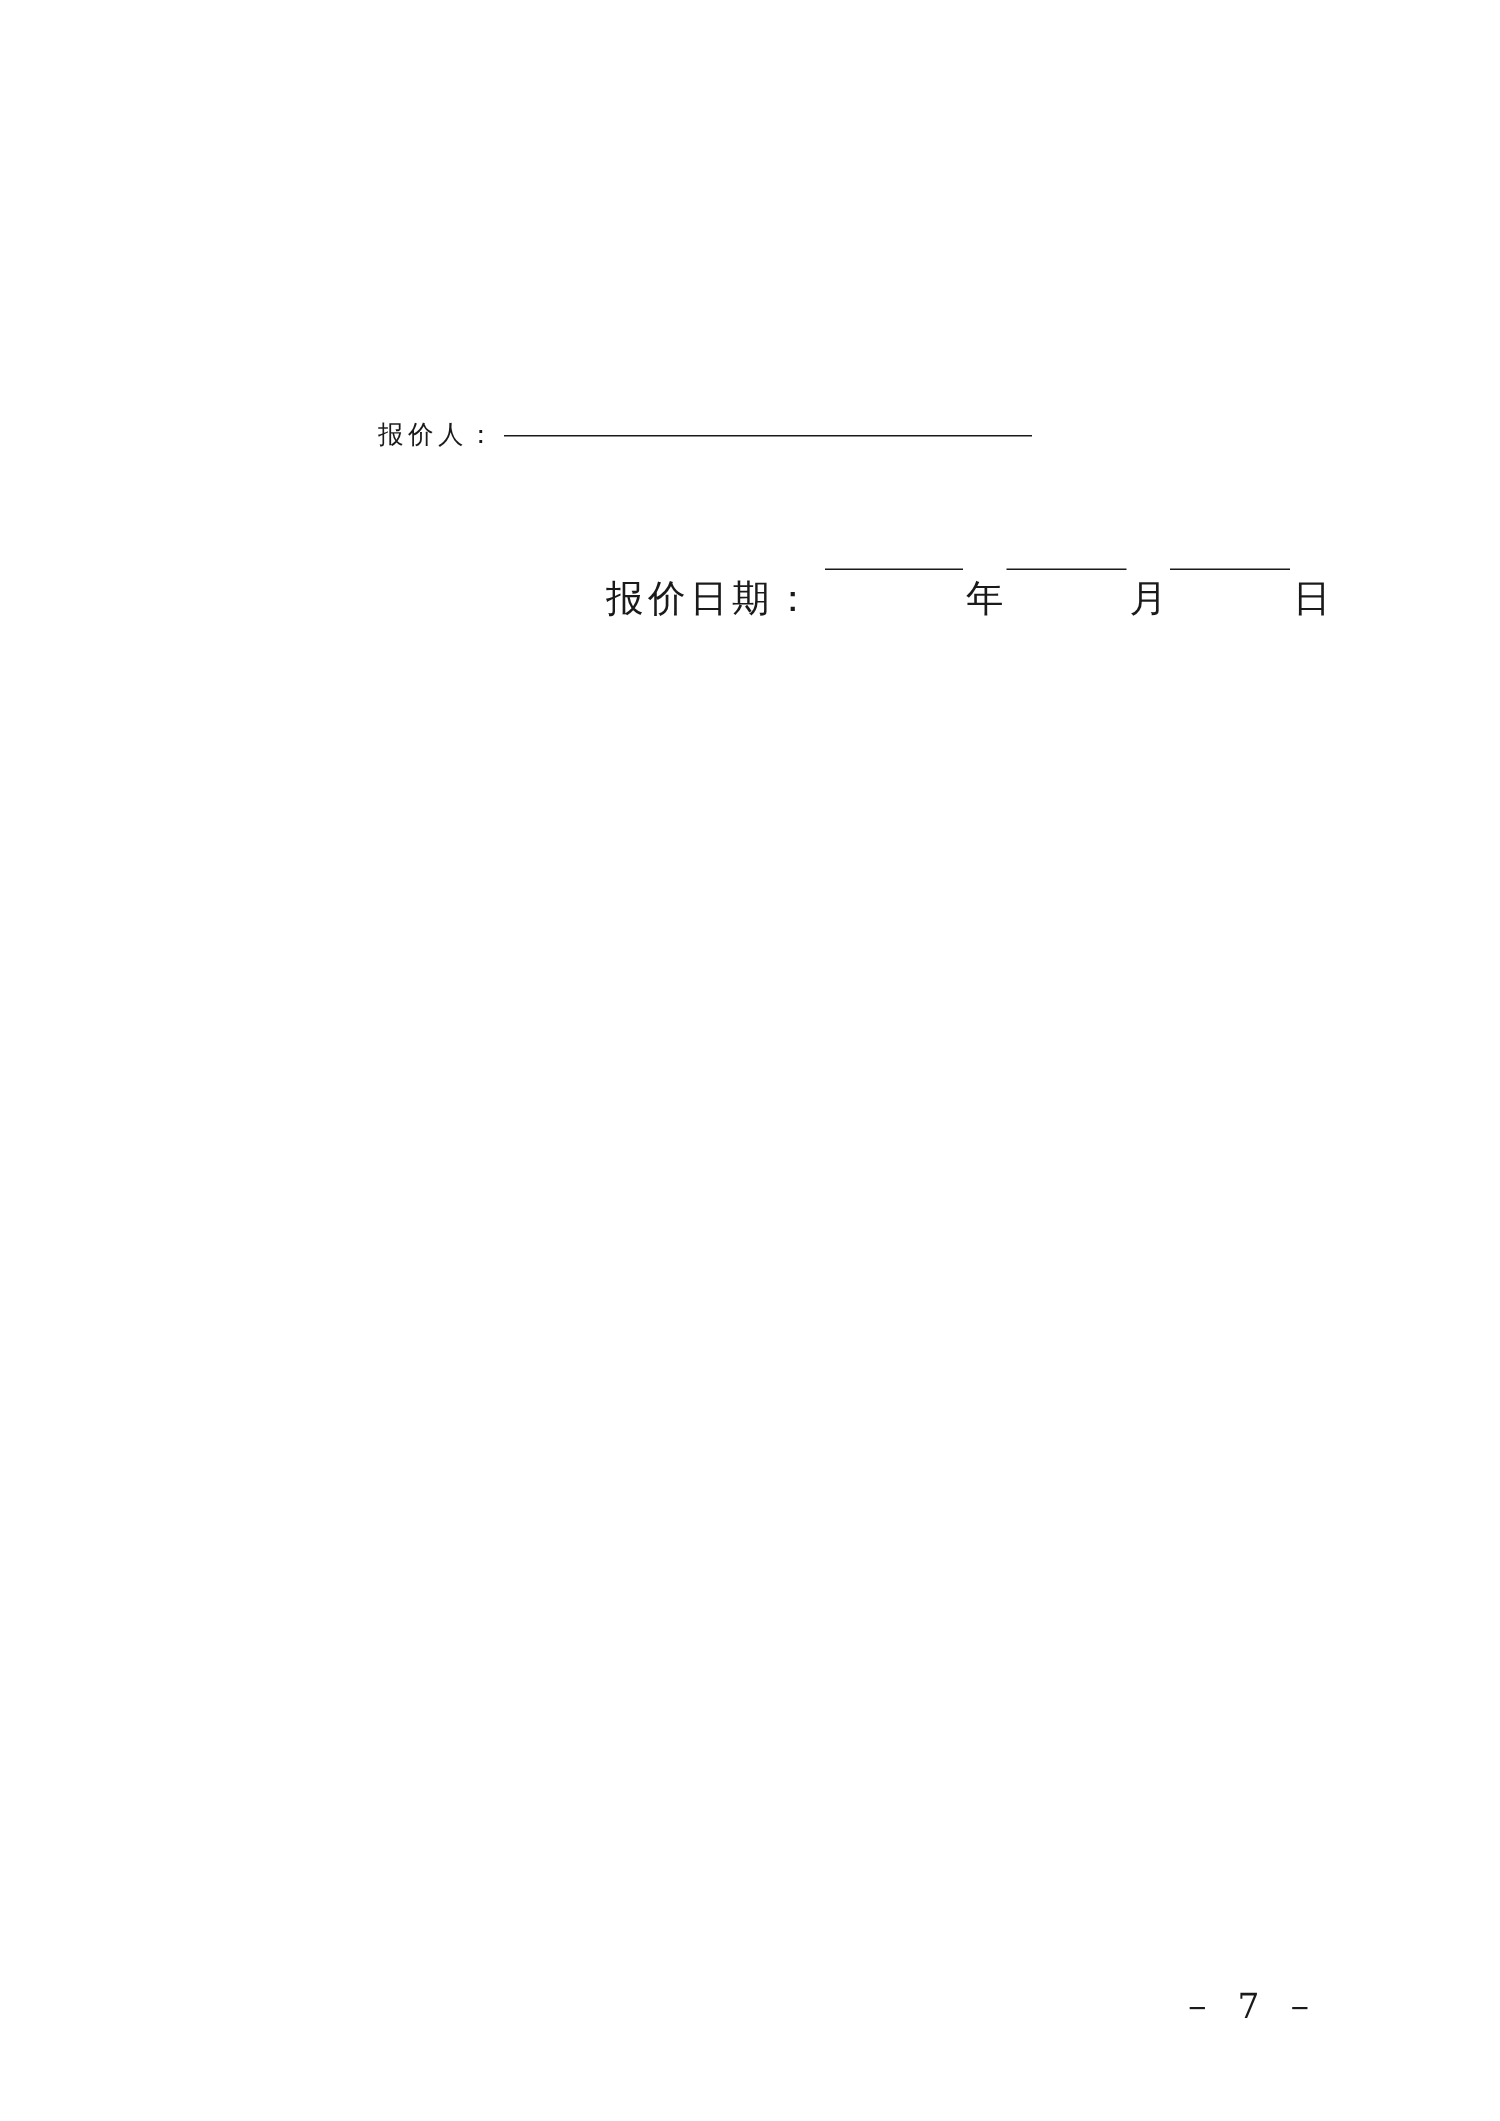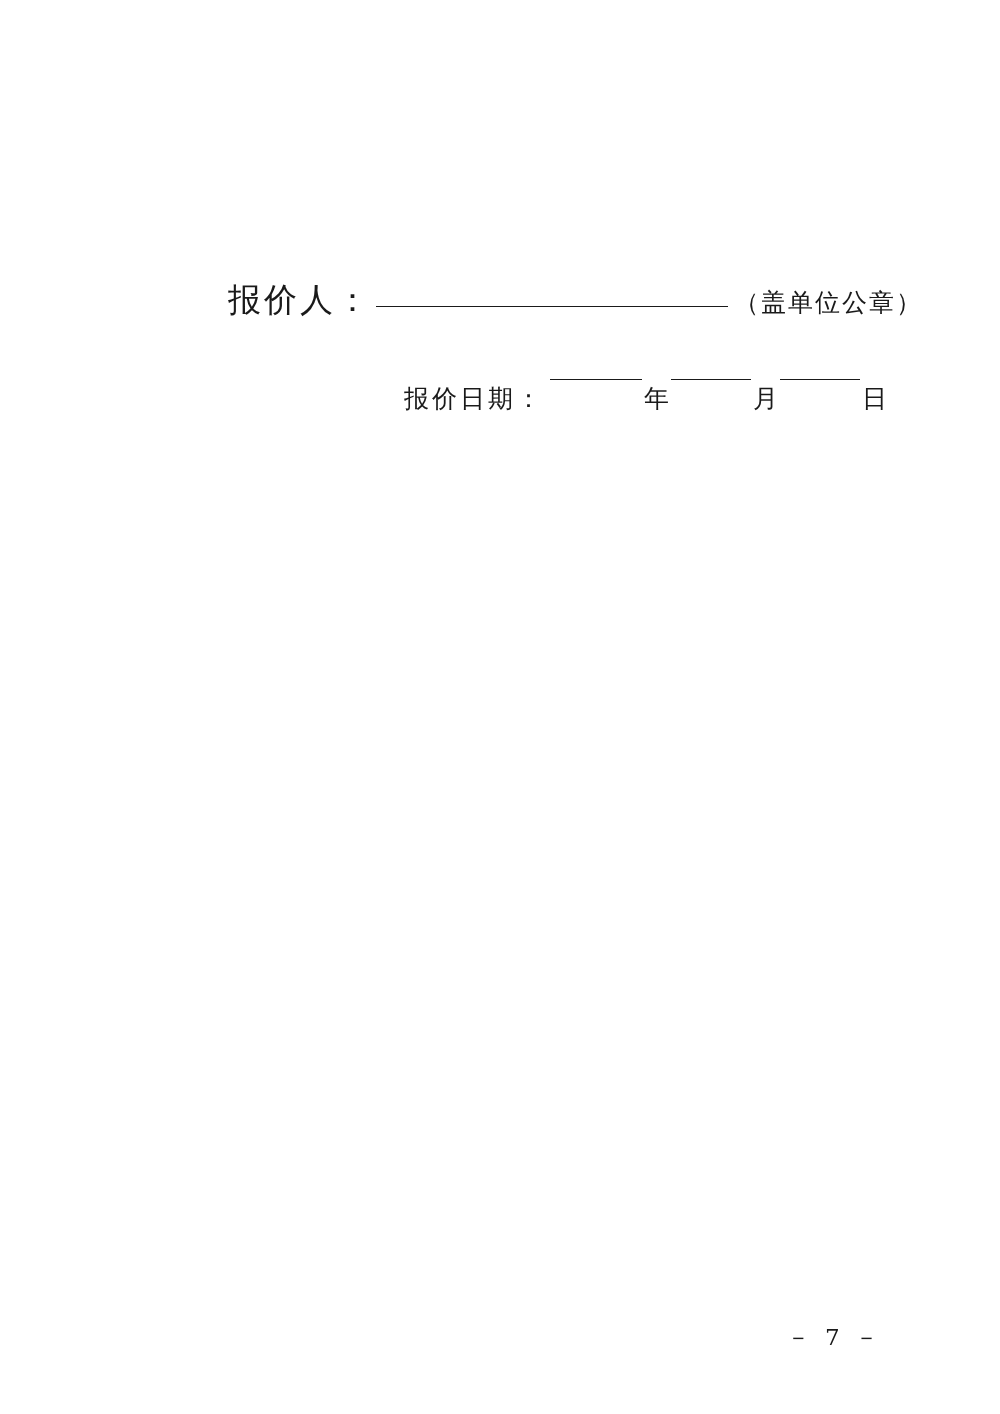--- a/index.html
+++ b/index.html
@@ -26,22 +26,23 @@
     position: absolute;
     left: 228px;
     top: 278px;
     display: flex;
     align-items: baseline;
     white-space: nowrap;
     font-size: 25px;
     letter-spacing: 2px;
   }
   .quoter-label {
-    font-size: 33px;
+    font-size: 17px;
     letter-spacing: 3px;
+    margin-left: 24px;
   }
   .blank-long {
     display: inline-block;
     width: 352px;
     border-bottom: 1.6px solid #1a1a1a;
     height: 1px;
     margin: 0 6px 0 4px;
     position: relative;
     top: -4px;
   }
@@ -110,21 +111,20 @@
   }
 </style>
 </head>
 <body>
 
 <div class="page">
 
   <div class="quoter-row">
     <span class="quoter-label">报价人：</span>
     <span class="blank-long"></span>
-    <span class="seal-note">（盖单位公章）</span>
   </div>
 
   <div class="date-row">
     <span class="date-label">报价日期：</span>
     <span class="blank-year"></span>
     <span class="unit-char">年</span>
     <span class="blank-month"></span>
     <span class="unit-char">月</span>
     <span class="blank-day"></span>
     <span class="unit-char">日</span>

